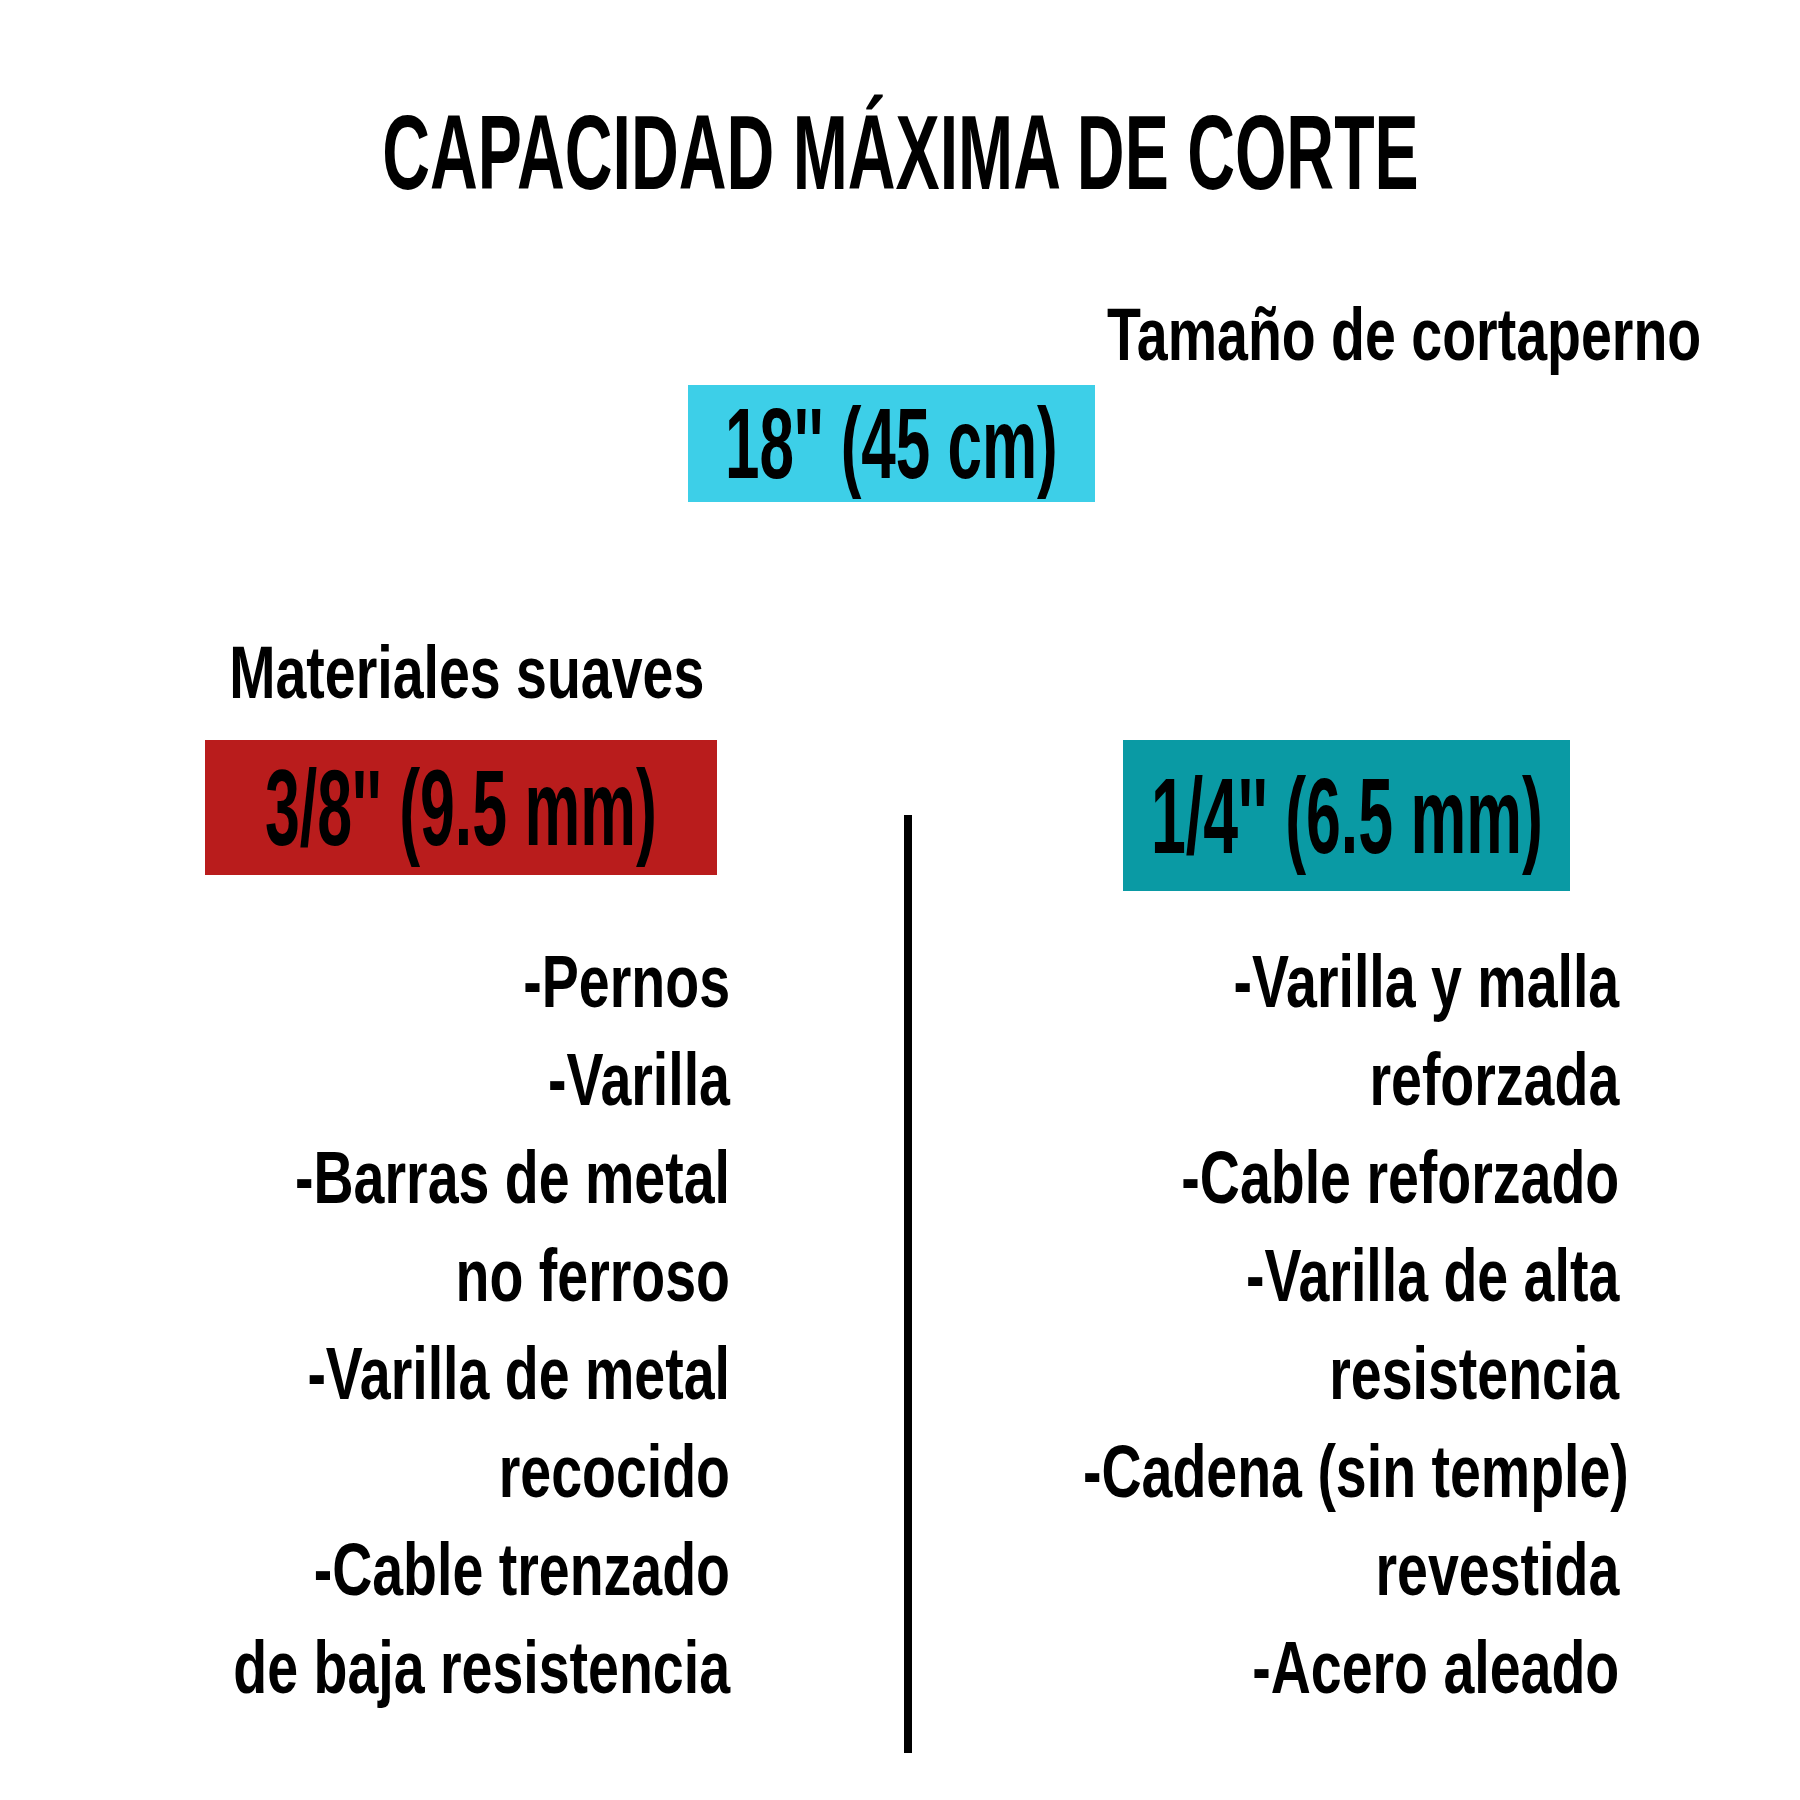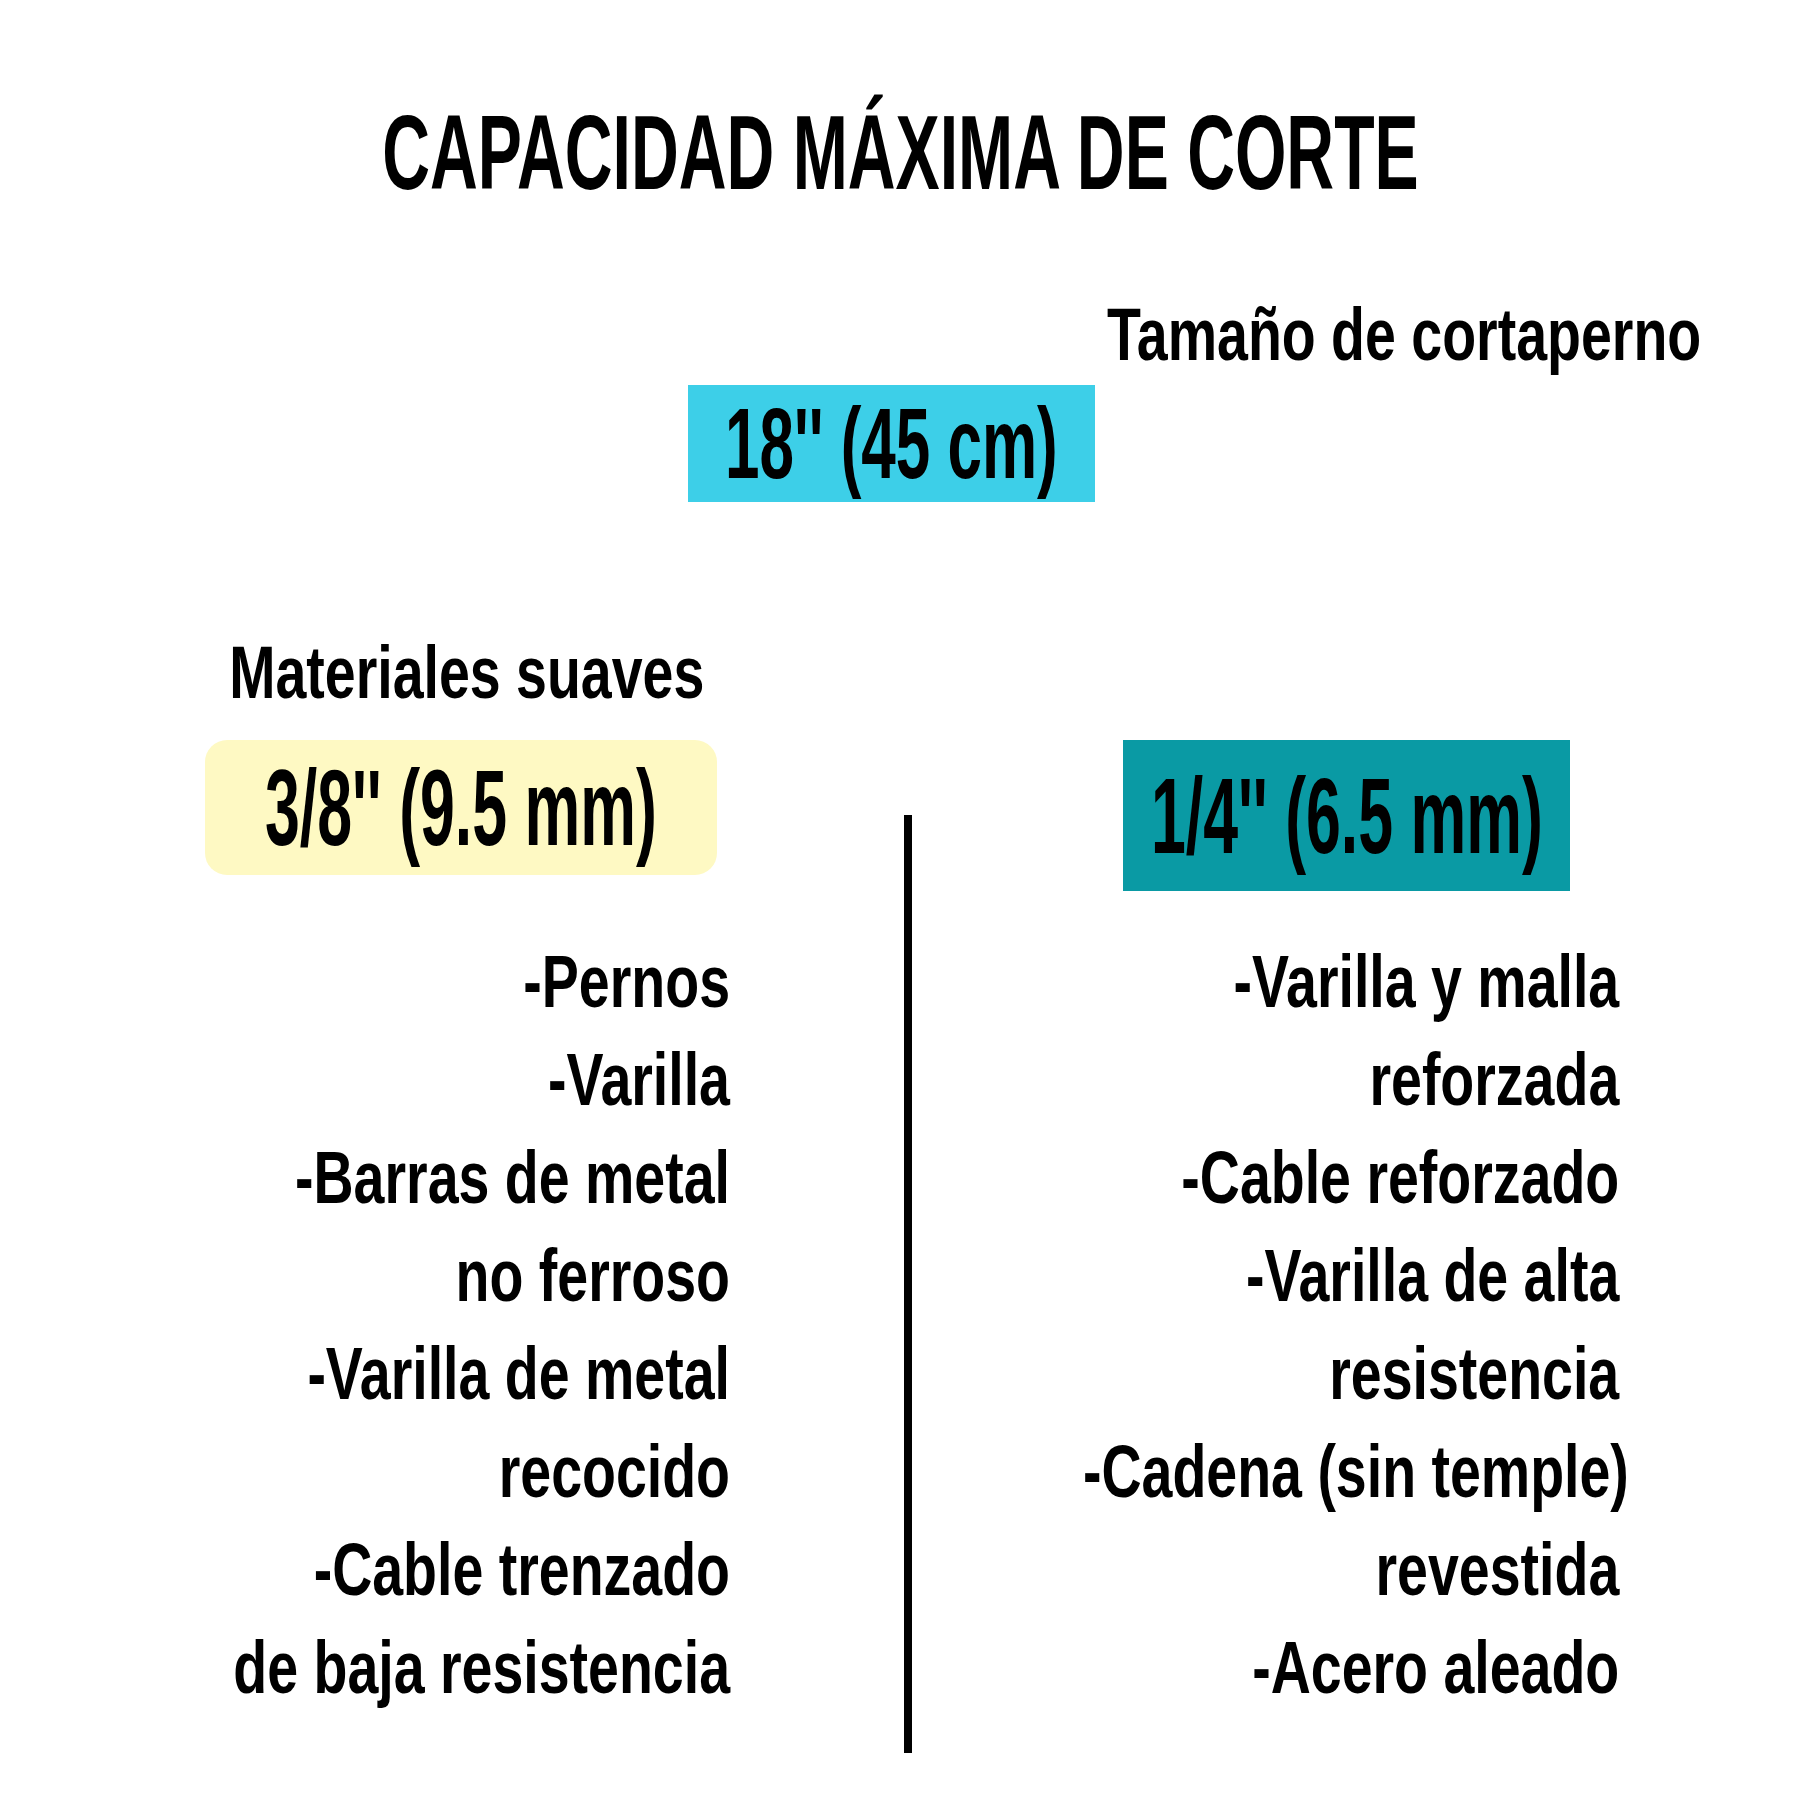--- a/index.html
+++ b/index.html
@@ -122,21 +122,21 @@
   </div>
 
   <div class="badge badge-cutter" style="background: rgb(61, 207, 232);">
     <span class="squeeze">18'' (45 cm)</span>
   </div>
 
   <div class="col-header col-header-left">
     <span class="squeeze">Materiales suaves</span>
   </div>
 
-  <div class="badge badge-soft" style="background: #fef9c3; border-radius: 22px;">
+  <div class="badge badge-soft" style="background: #b91c1c;">
     <span class="squeeze">3/8'' (9.5 mm)</span>
   </div>
 
   <div class="list list-left">
       <div class="item">-Pernos</div>
       <div class="item">-Varilla</div>
       <div class="item">-Barras de metal</div>
       <div class="item">no ferroso</div>
       <div class="item">-Varilla de metal</div>
       <div class="item">recocido</div>

